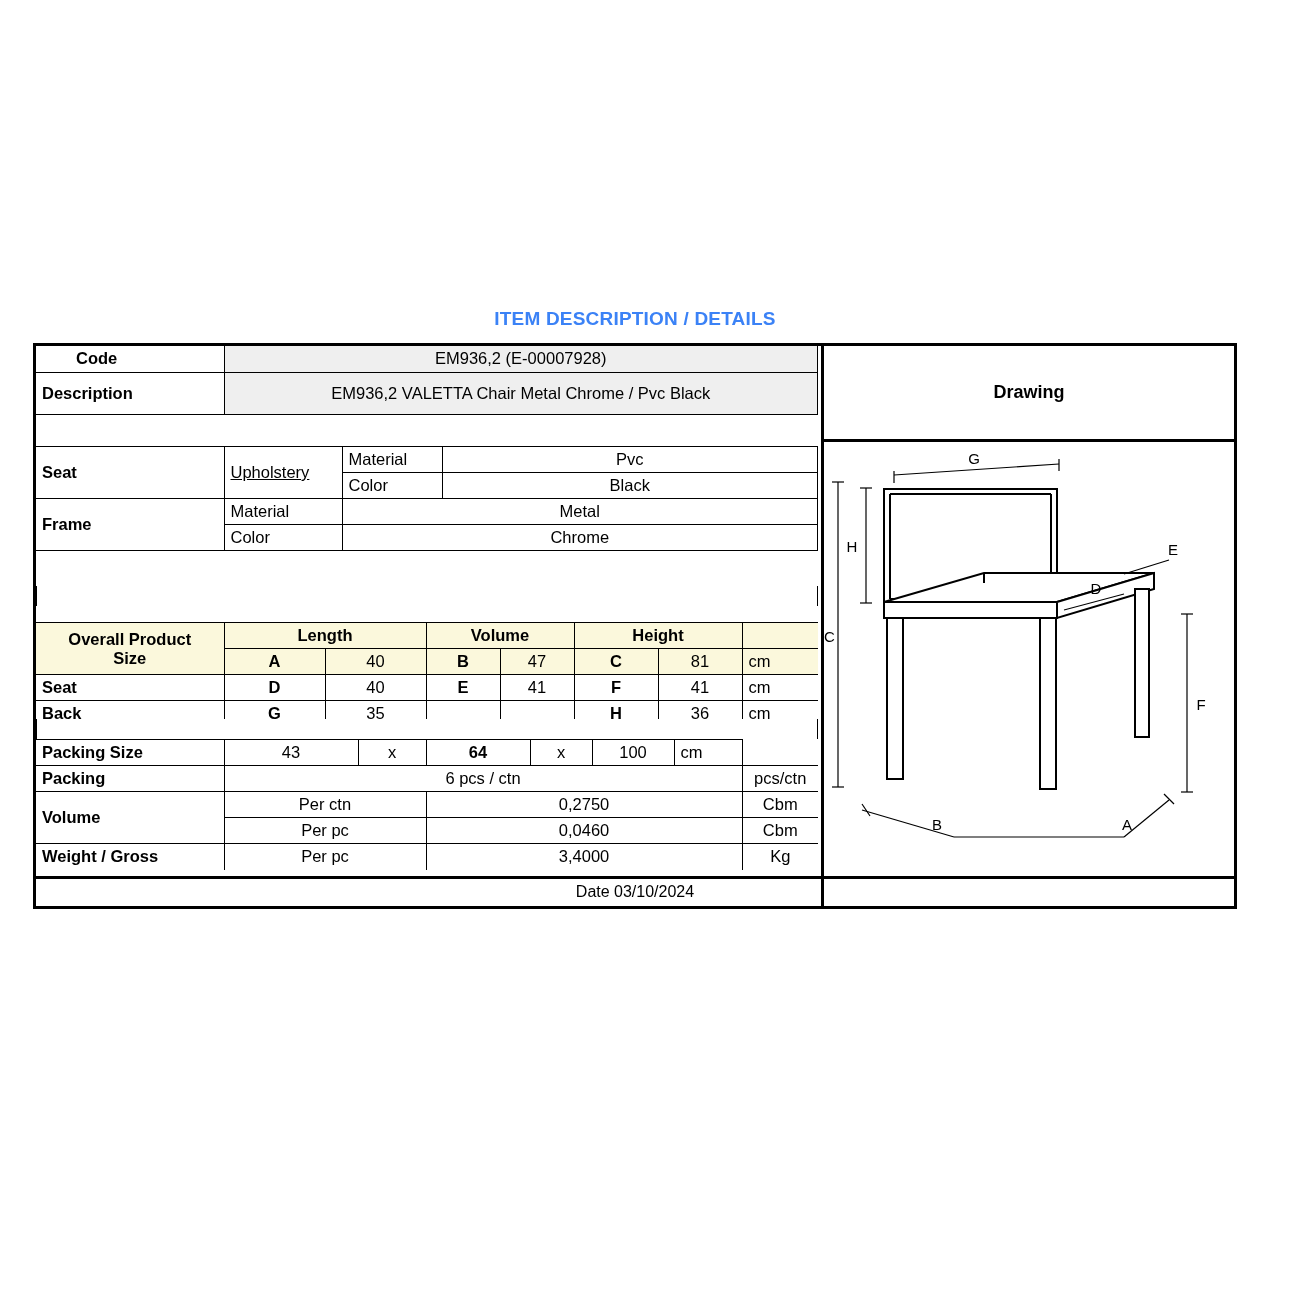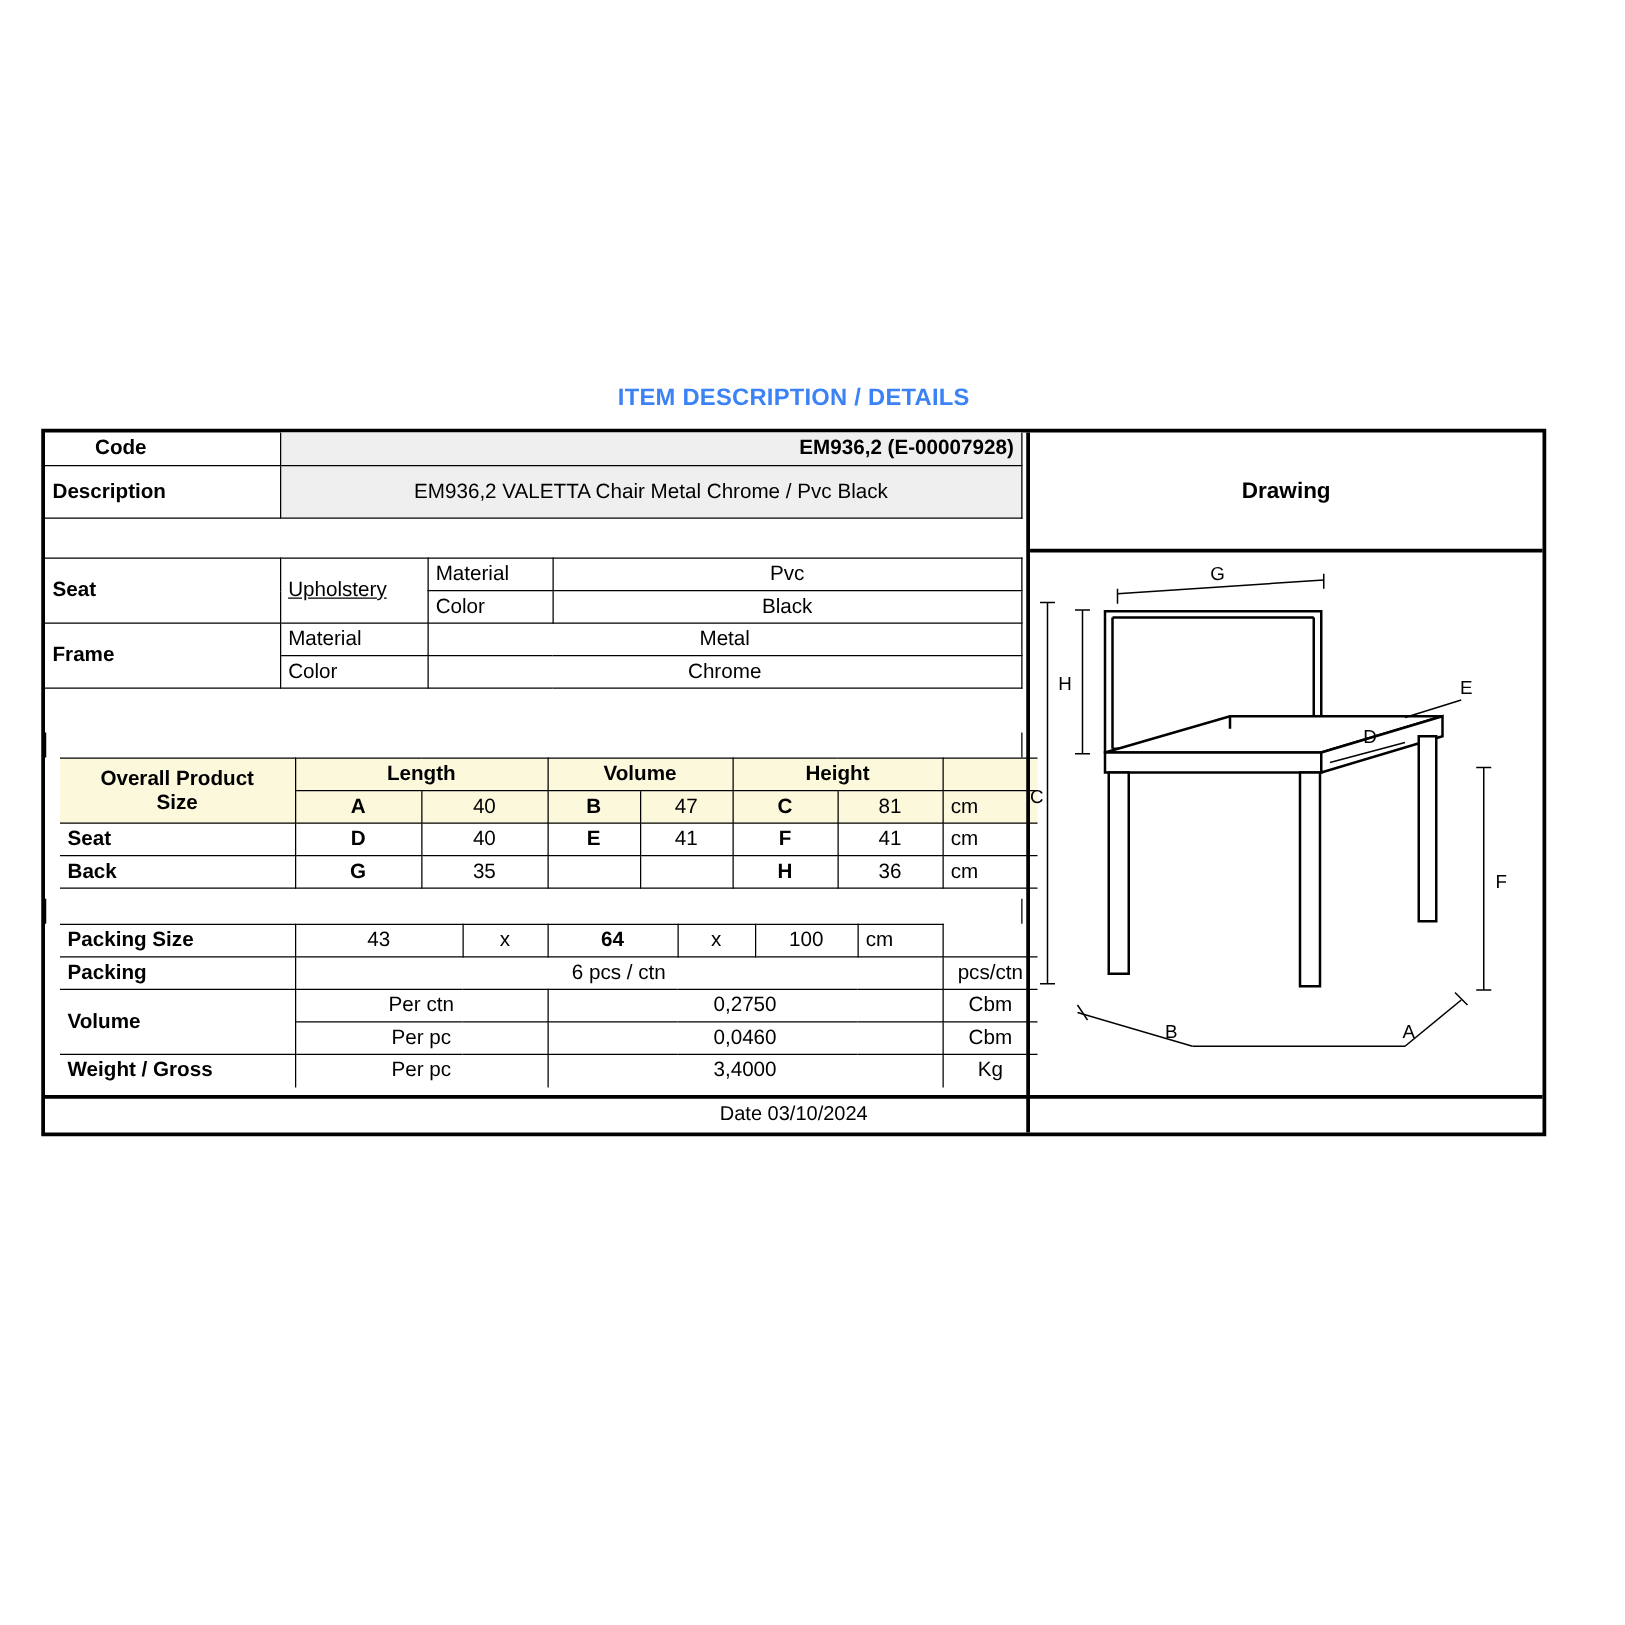--- a/index.html
+++ b/index.html
@@ -72,21 +72,21 @@
   .bold { font-weight: bold; }
   .ctr { text-align: center; }
   .lft { text-align: left; }
   .shade { background: #efefef; }
   .cream { background: #fbf8dc; }
   .lbl {
     font-weight: bold;
     font-size: 18px;
   }
   .big { font-size: 18px; }
-  .code-val { font-weight: bold; font-size: 17px; text-align: right; }
+  .code-val { font-weight: normal; font-size: 17px; }
 
   
   .block { position: absolute; left: 0; width: 782px; }
 
   #spacer1, #spacer2 {
     border-left: 1.5px solid #000;
     border-right: 1.5px solid #000;
     background: #fff;
     box-sizing: border-box;
   }
@@ -173,21 +173,21 @@
           <tr>
             <td class="lft">Color</td>
             <td class="ctr" colspan="2">Chrome</td>
           </tr>
         </tbody>
           </table>
       </div>
 
       <div class="block" id="spacer1" style="top:240px; height:20px;"></div>
 
-      <div class="block" style="top:260px;margin-left:12px;">
+      <div class="block" style="top:276px;">
         <table class="grid">
           <tbody>
               <tr>
             <td class="lbl ctr cream" rowspan="2" style="width:188px; border-left:none; line-height:1.15;">
               <span>Overall Product</span><br>
               <span>Size</span>
             </td>
             <td class="lbl ctr cream" colspan="2" style="width:202px;">Length</td>
             <td class="lbl ctr cream" colspan="2" style="width:148px;">Volume</td>
             <td class="lbl ctr cream" colspan="2" style="width:168px;">Height</td>
@@ -221,21 +221,21 @@
             <td class="bold ctr">H</td>
             <td class="ctr">36</td>
             <td class="lft" style="border-right:none;">cm</td>
           </tr>
         </tbody>
           </table>
       </div>
 
       <div class="block" id="spacer2" style="top:373px; height:20px;"></div>
 
-      <div class="block" style="top:393px;padding-left:12px;">
+      <div class="block" style="top:393px;">
         <table class="grid">
           <tbody>
               <tr>
             <td class="lbl lft" style="width:188px; border-left:none;">Packing Size</td>
             <td class="ctr" style="width:134px;">43</td>
             <td class="ctr" style="width:68px;">x</td>
             <td class="ctr" style="width:104px;font-weight:bold;">64</td>
             <td class="ctr" style="width:62px;">x</td>
             <td class="ctr" style="width:82px;">100</td>
             <td class="lft" style="width:68px;">cm</td>

